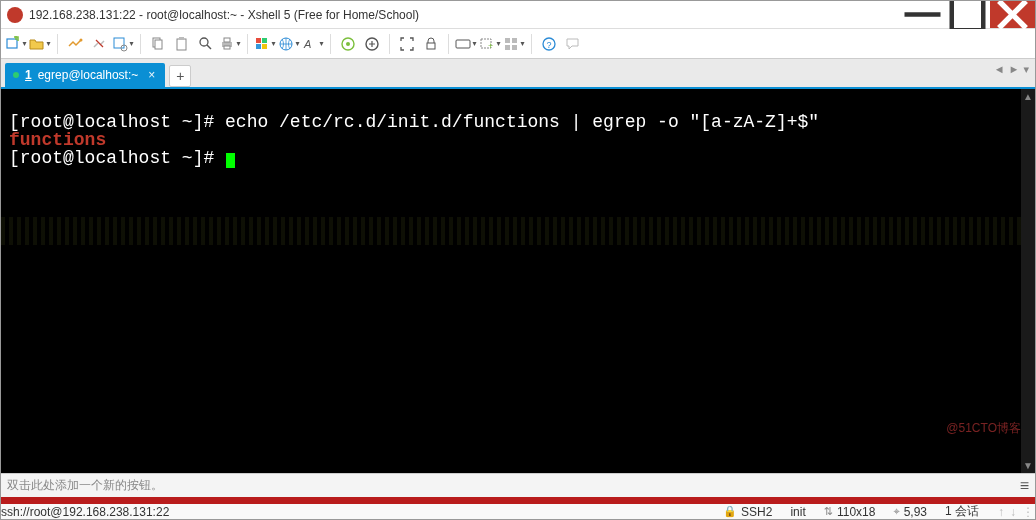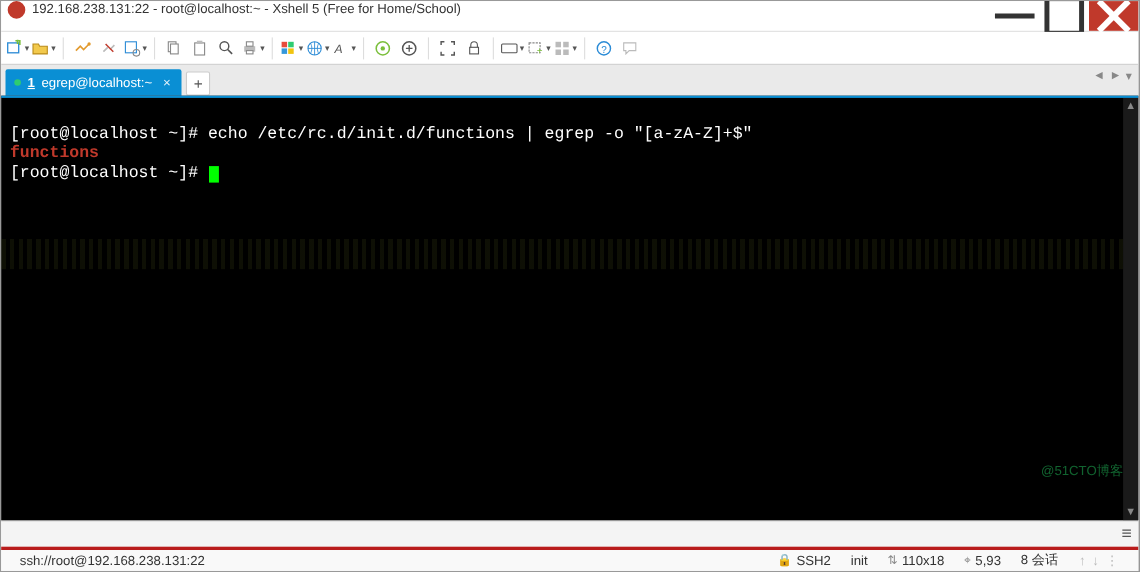--- a/index.html
+++ b/index.html
@@ -13,21 +13,21 @@
     display: flex;
     flex-direction: column;
     border: 1px solid #999;
   }
 
   
   .titlebar {
     height: 28px;
     background: #fff;
     display: flex;
-    align-items: flex-start;
+    align-items: center;
     padding-left: 6px;
     flex-shrink: 0;
     border-bottom: 1px solid #ddd;
   }
   .titlebar .app-icon {
     width: 16px; height: 16px;
     border-radius: 50%;
     background: #c0392b;
     margin-right: 6px;
   }
@@ -102,31 +102,31 @@
     position:absolute; right:6px; top:4px;
     display:flex; gap:4px; color:#888; font-size:11px;
   }
   .tabbar .tab-nav span { cursor:default; }
 
   
   .term-wrap { flex:1; background:#000; position:relative; overflow:hidden; border-top:2px solid #0a8fd4;}
   .term {
     padding: 6px 8px;
     font-family: Consolas, "Courier New", monospace;
-    font-size: 15px;
+    font-size: 18px;
     line-height: 18px;
     color:#fff;
     white-space: pre;
   }
   .term .out-red { color:#c0392b; font-weight:bold; }
   .term .cursor {
     display:inline-block; width:9px; height:15px; background:#00ff00; vertical-align:text-bottom; margin-left:1px;
   }
   .term-watermark {
-    position:absolute; right:14px; bottom:36px; color:#22c55e; font-size:12px; opacity:.5;margin-top:16px;
+    position:absolute; right:14px; bottom:36px; color:#ef4444; font-size:12px; opacity:.5;margin-top:16px;
   }
   .term-scroll {
     position:absolute; right:0; top:0; bottom:0; width:14px;
     display:flex; flex-direction:column; align-items:center;
     background:#1a1a1a;
   }
   .term-scroll .arr { color:#888; font-size:10px; padding:2px 0;}
   .term-scroll .track { flex:1; width:10px; }
   
   .eq {
@@ -146,23 +146,23 @@
     color:#888;
     font-size:12px;
     flex-shrink:0;
   }
   .hintbar .menu { margin-left:auto; font-size:16px; color:#555;}
 
   
   .statusbar {
     height: 22px;
     background:#f9f9f9;
-    border-top:3px solid #b91c1c;
+    border-top:7px solid #b91c1c;
     display:flex; align-items:center;
-    padding:0 17px;
+    padding:0 0;
     gap: 18px;
     color:#333;
     font-size:12px;
     flex-shrink:0;
   }
   .statusbar .left { flex:1; }
   .statusbar .seg { display:flex; align-items:center; gap:4px; }
   .statusbar .ico { font-size:11px; color:#888; }
   .statusbar .arrows span { color:#bbb; margin:0 1px;}
 </style>
@@ -355,37 +355,38 @@
   <div class="eq"></div>
   <div class="term-watermark">@51CTO博客</div>
   <div class="term-scroll">
     <div class="arr">▲</div>
     <div class="track"></div>
     <div class="arr">▼</div>
   </div>
 </div>
 
 <div class="hintbar">
+  <span>双击此处添加一个新的按钮。</span>
   <span class="menu">≡</span>
 </div>
 
 <div class="statusbar">
   <div class="left">ssh://root@192.168.238.131:22</div>
   <div class="seg">
     <span class="ico">🔒</span>
     <span>SSH2</span>
   </div>
   <div class="seg">init</div>
   <div class="seg">
     <span class="ico">⇅</span>
     <span>110x18</span>
   </div>
   <div class="seg">
     <span class="ico">⌖</span>
     <span>5,93</span>
   </div>
-  <div class="seg">8 会话</div>
+  <div class="seg">1 会话</div>
   <div class="seg arrows">
     <span>↑</span>
     <span>↓</span>
     <span>⋮</span>
   </div>
 </div>
 
 </body></html>

